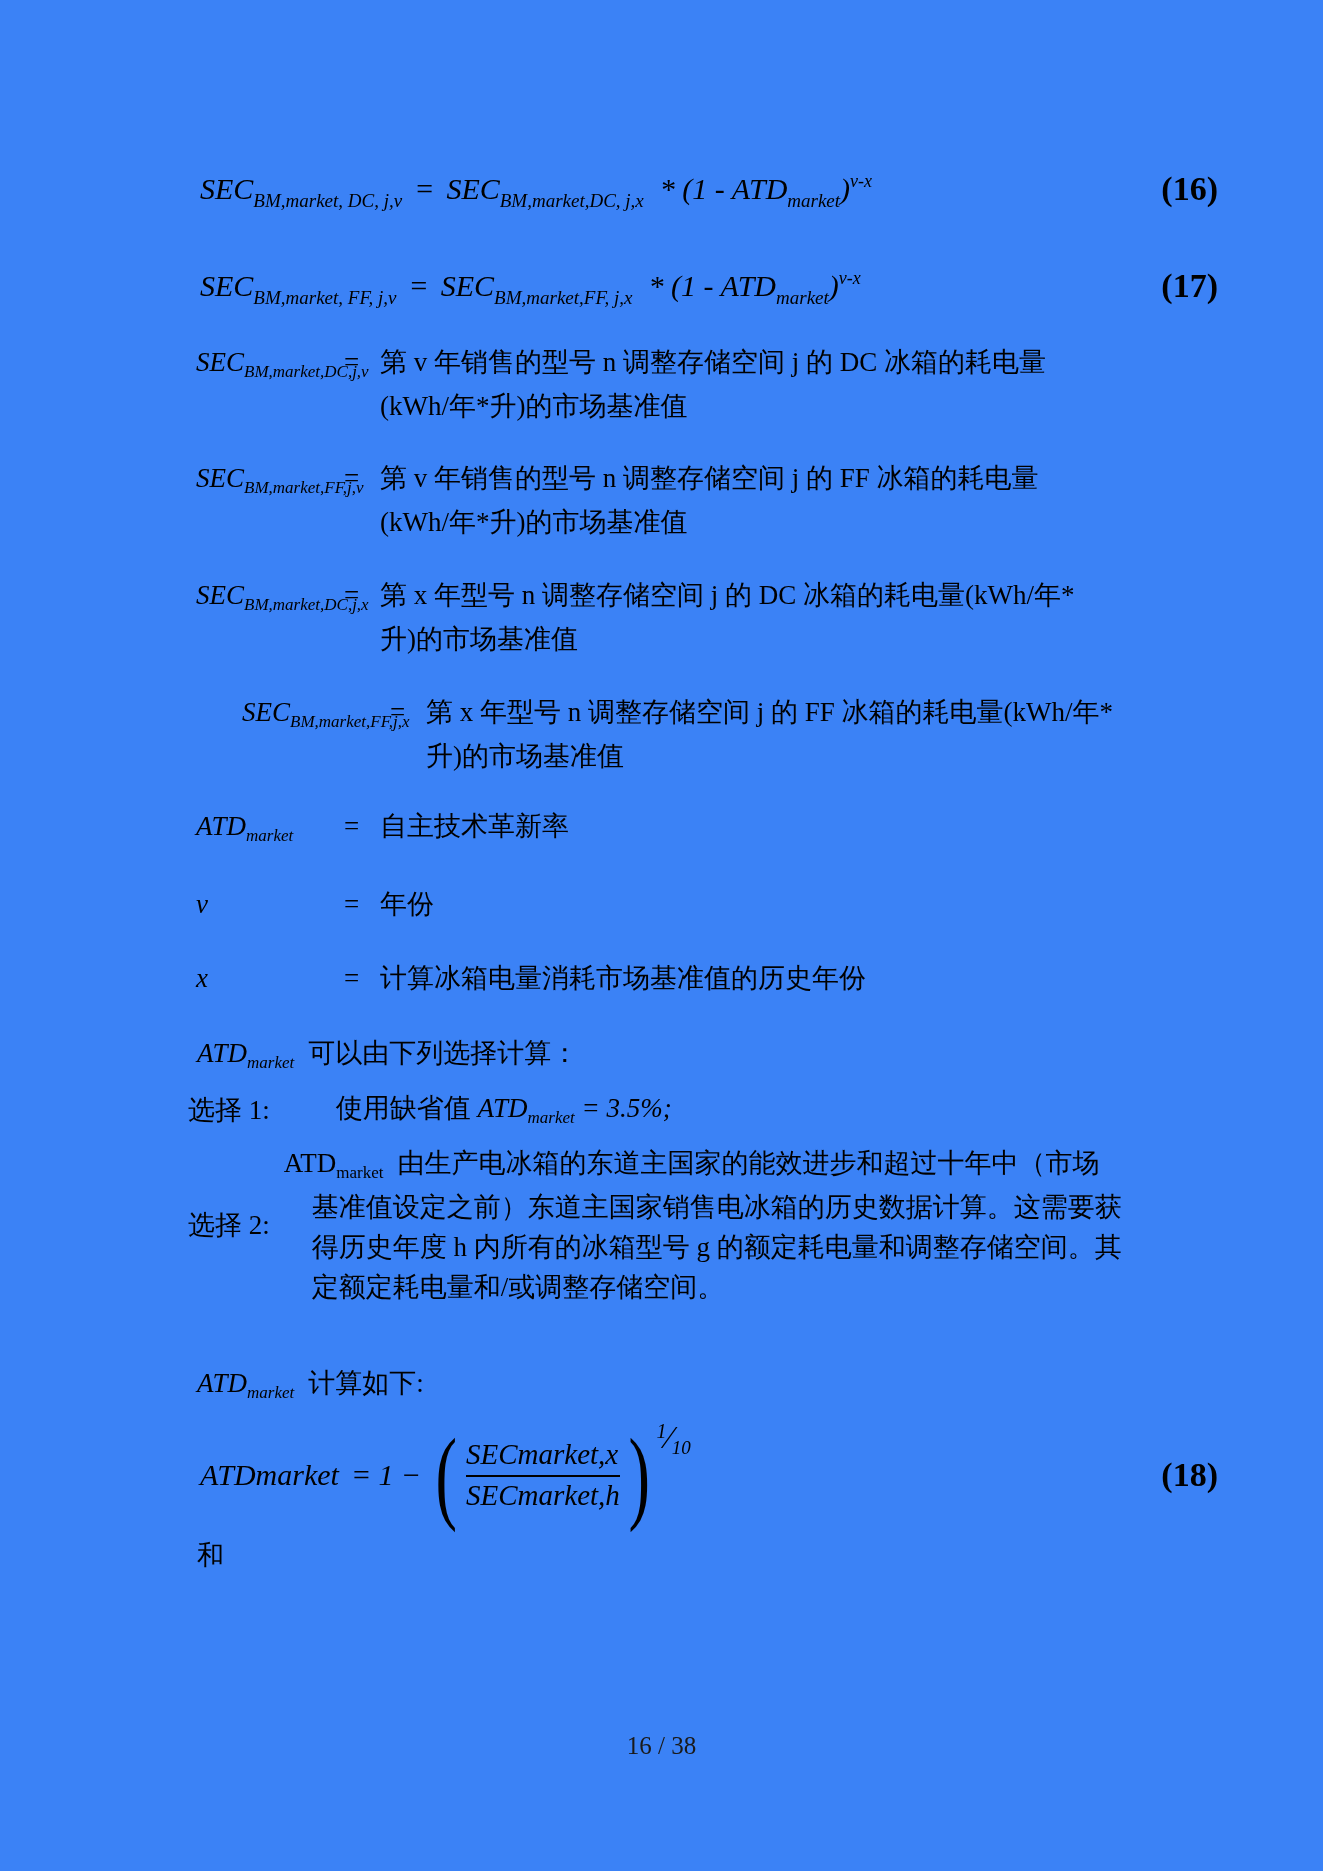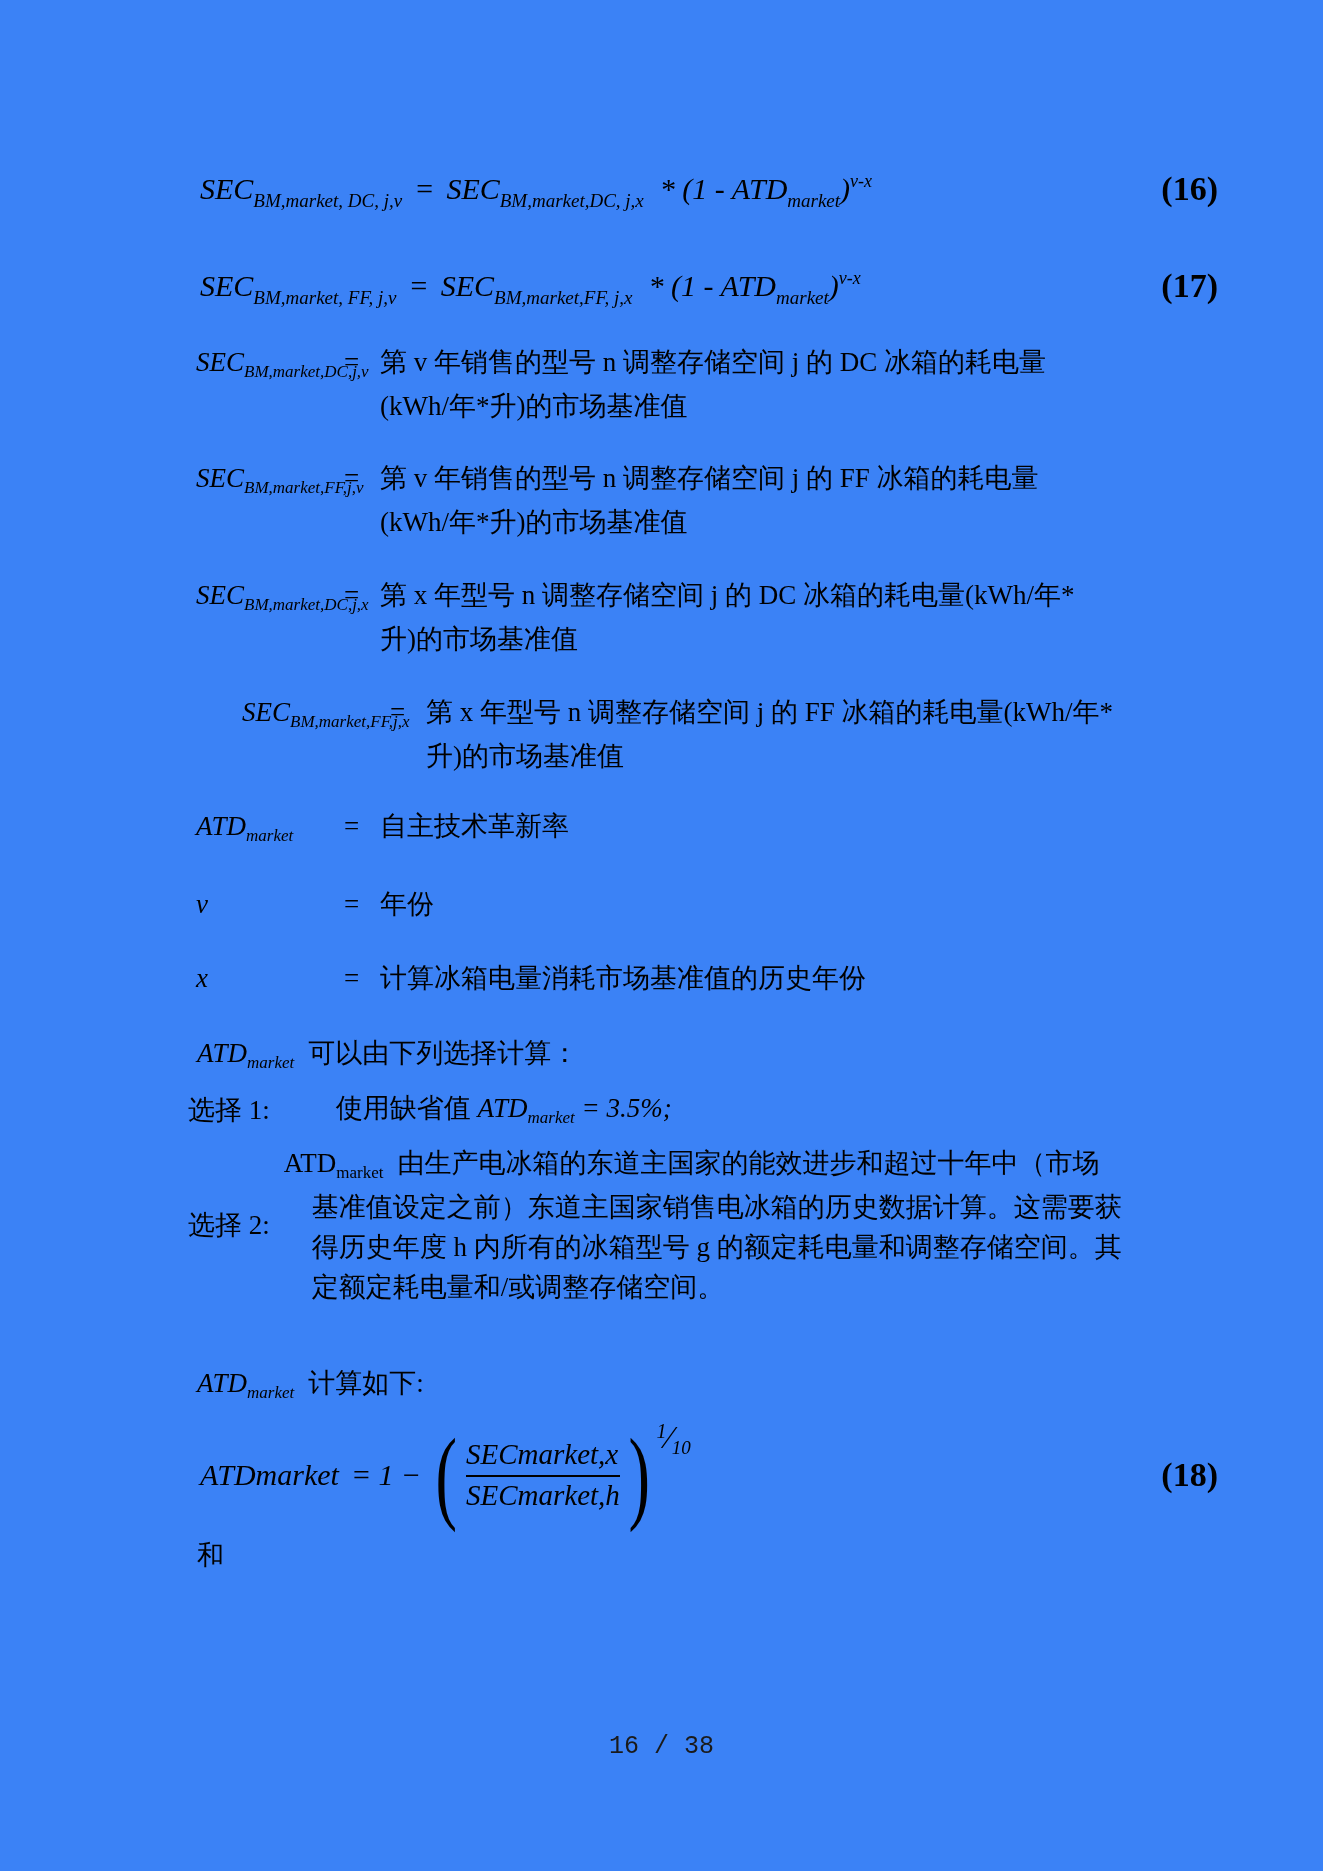--- a/index.html
+++ b/index.html
@@ -85,21 +85,21 @@
   .expfrac { position: relative; top: -38px; white-space: nowrap; }
   .expfrac .en { font-size: 20px; position: relative; top: -10px; }
   .expfrac .eslash { font-size: 32px; }
   .expfrac .ed { font-size: 19px; position: relative; top: 6px; }
   
   .footer {
     position: absolute;
     top: 1732px;
     left: 0; right: 0;
     text-align: center;
-    font-family: Liberation Mono, monospace;
+    font-family: Liberation Serif, serif;
     font-size: 25px;
     color: #1a1a1a;
   }
 </style>
 </head>
 <body>
 
 <div class="page">
 
   <div class="eq-row" style="top:170px;">

